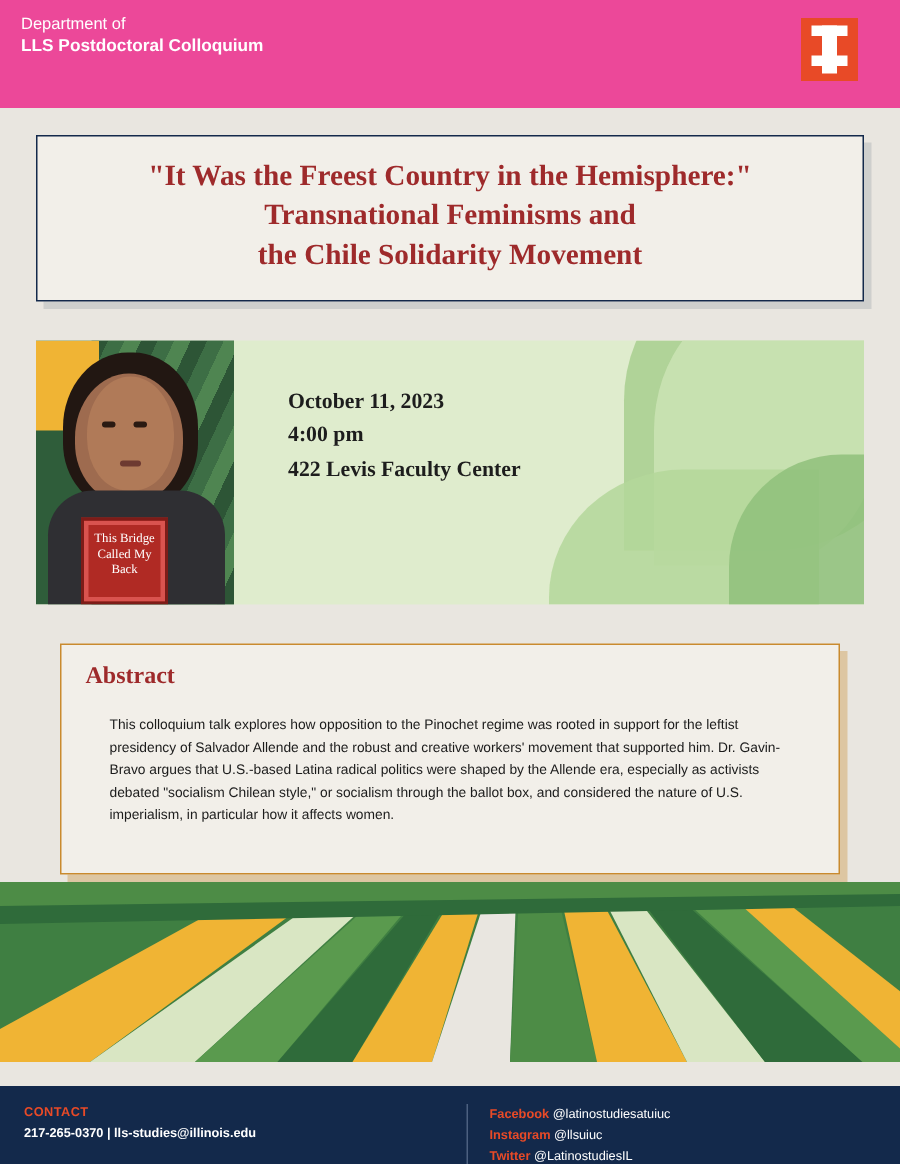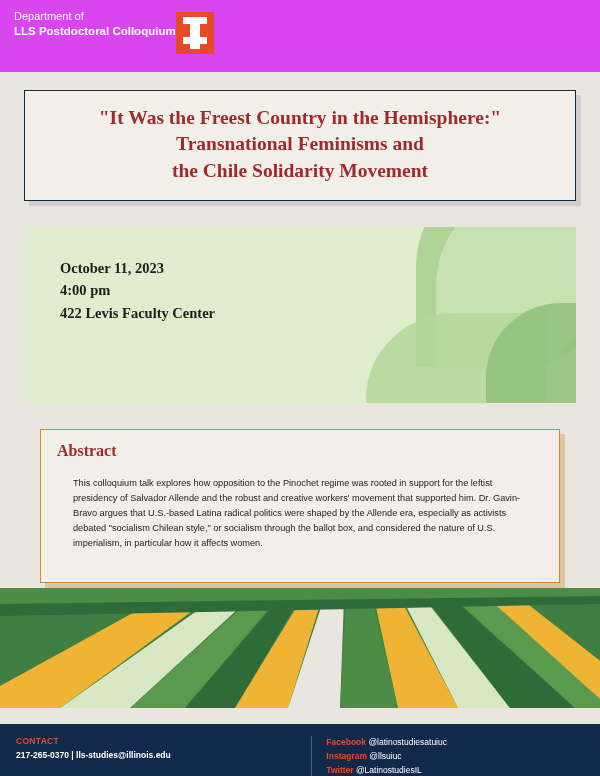--- a/index.html
+++ b/index.html
@@ -9,24 +9,25 @@
     height: 776px;
     font-family: "Liberation Sans", sans-serif;
     background: #e9e6e0;
     overflow: hidden;
     position: relative;
   }
 
   
   .header {
     height: 72px;
-    background: #d946ef;
+    background: #ec4899;
     color: #ffffff;
     padding: 9px 14px 4px 14px;
     display: flex;
+    justify-content: space-between;
     align-items: flex-start;
     position: relative;
   }
   .dept-block { line-height: 1.35; }
   .dept-line1 { font-size: 11px; font-weight: normal; }
   .dept-line2 { font-size: 11.5px; font-weight: bold; }
   .dept-line3 { font-size: 11.5px; font-weight: bold; }
 
   .logo-i {
     width: 38px; height: 42px;
@@ -222,20 +223,35 @@
 
 <div class="title-wrap">
   <div class="title-box">
     <div class="tl">"It Was the Freest Country in the Hemisphere:"</div>
     <div class="tl">Transnational Feminisms and</div>
     <div class="tl">the Chile Solidarity Movement</div>
   </div>
 </div>
 
 <div class="band">
+  <div class="photo">
+    <div class="bg-g1"></div>
+    <div class="bg-g2"></div>
+    <div class="bg-y"></div>
+    <div class="hair"></div>
+    <div class="head"></div>
+    <div class="face"></div>
+    <div class="eye-l"></div>
+    <div class="eye-r"></div>
+    <div class="mouth"></div>
+    <div class="torso"></div>
+    <div class="book">
+      <span>This Bridge Called My Back</span>
+    </div>
+  </div>
   <div class="band-text">
     <div class="leaves">
         <i></i>
         <i></i>
         <i></i>
         <i></i>
       </div>
     <div class="speaker-lines">
       <div>October 11, 2023</div>
       <div>4:00 pm</div>

